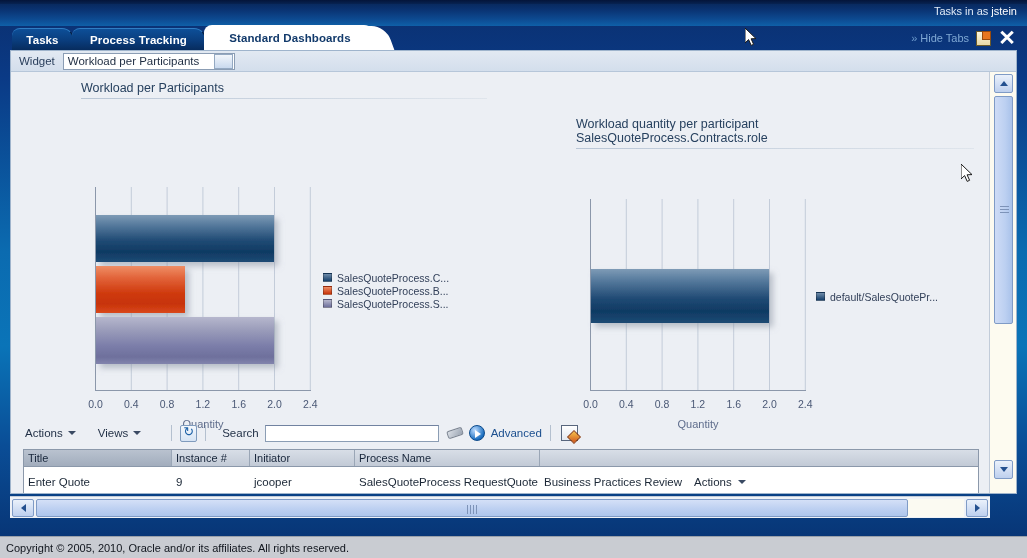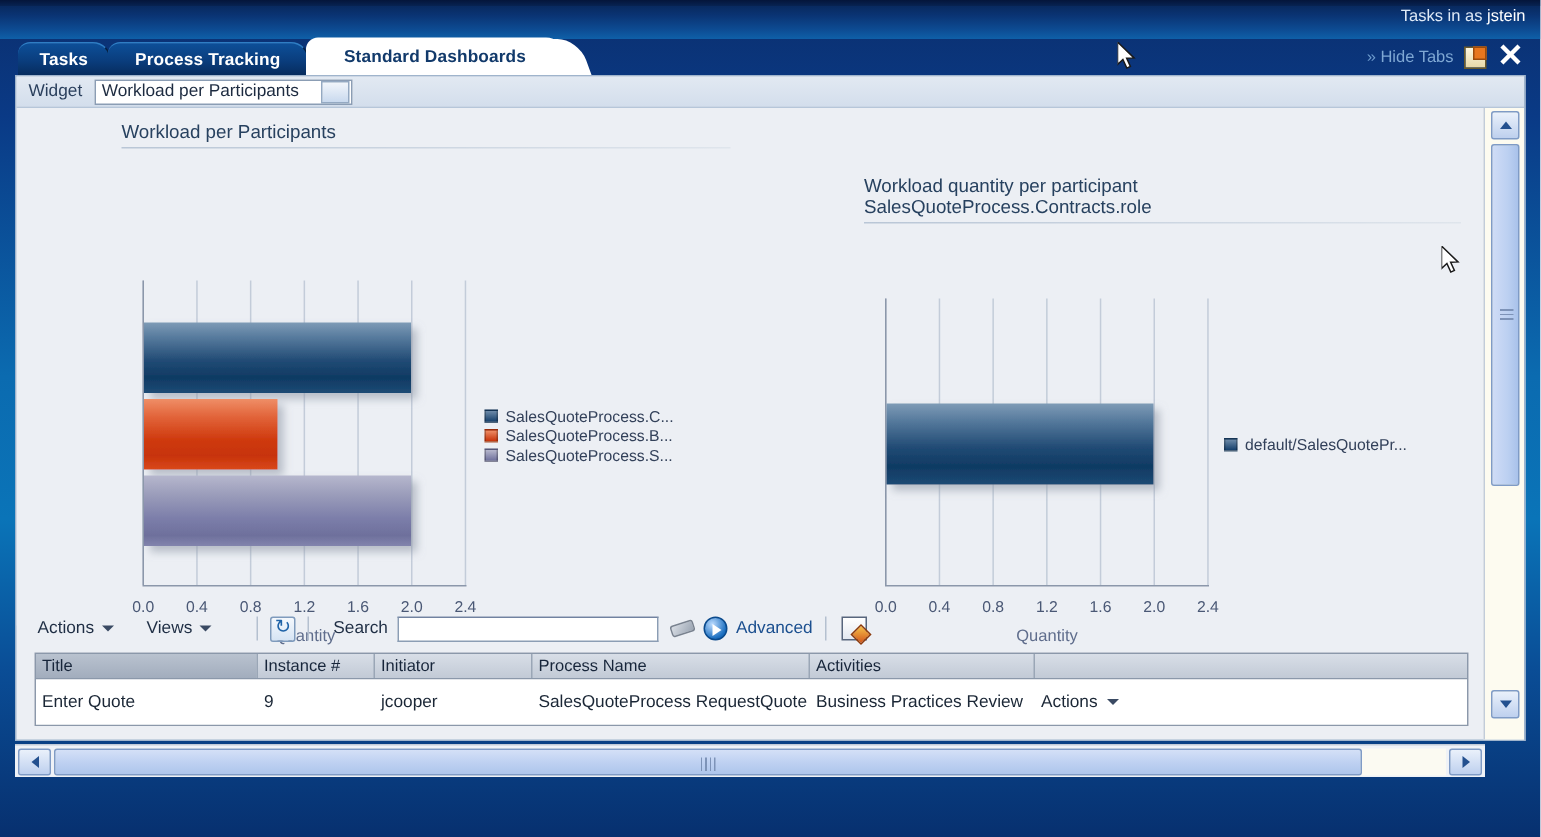--- a/index.html
+++ b/index.html
@@ -155,21 +155,21 @@
     width: 9px; height: 9px; margin-right: 5px; flex: 0 0 auto;
     border: 1px solid rgba(0,0,0,.25);
   }
 
   .axis-title {
     position: absolute; font-size: 11px; color: #5f6d8c; text-align: center;
   }
 
   
   .tablewrap {
-    position: absolute; left: 0; top: 354px; width: 980px; height: 78px;
+    position: absolute; left: 0; top: 368px; width: 980px; height: 78px;
   }
   .tbar { display: flex; align-items: center; height: 28px; padding-left: 14px; }
   .menu-btn {
     font-size: 11.5px; color: #1f2e44; display: flex; align-items: center;
     cursor: pointer; margin-right: 22px;
   }
   .menu-btn .caret {
     margin-left: 5px; width:0;height:0;
     border-left:4px solid transparent;border-right:4px solid transparent;border-top:4px solid #3a4a63;
   }
@@ -485,21 +485,20 @@
         <div class="tbar-sep"></div>
         <div class="icon-query"></div>
       </div>
 
       <div class="dtable">
         <div class="dthead">
           <div class="dth c1 sorted">Title</div>
           <div class="dth c2">Instance #</div>
           <div class="dth c3">Initiator</div>
           <div class="dth c4">Process Name</div>
-          <div class="dth c5">Activities</div>
           <div class="dth c6"></div>
         </div>
         <div class="dtrow">
           <div class="dtd c1">Enter Quote</div>
           <div class="dtd c2">9</div>
           <div class="dtd c3">jcooper</div>
           <div class="dtd c4">SalesQuoteProcess RequestQuote</div>
           <div class="dtd c5">Business Practices Review</div>
           <div class="dtd c6">
             <span class="rowaction">
@@ -532,20 +531,23 @@
     <div class="hs-track">
       <div class="hs-thumb">
           <span class="grip"></span>
         </div>
     </div>
     <div class="hs-btn hs-right">
         <span class="g"></span>
       </div>
   </div>
 
+  <div class="footer">
+    <span>Copyright © 2005, 2010, Oracle and/or its affiliates. All rights reserved.</span>
+  </div>
 
   <div class="cursor" style="left:745px; top:28px;">
     <svg width="14" height="20" viewBox="0 0 14 20">
       <polygon points="0,0 0,15 3.6,11.6 6.2,17.4 8.6,16.3 6.1,10.8 11,10.6" fill="#ffffff" stroke="#1a1a1a" stroke-width="1"></polygon>
     </svg>
   </div>
   <div class="cursor" style="left:961px; top:164px;">
     <svg width="14" height="20" viewBox="0 0 14 20">
       <polygon points="0,0 0,15 3.6,11.6 6.2,17.4 8.6,16.3 6.1,10.8 11,10.6" fill="#ffffff" stroke="#1a1a1a" stroke-width="1"></polygon>
     </svg>

